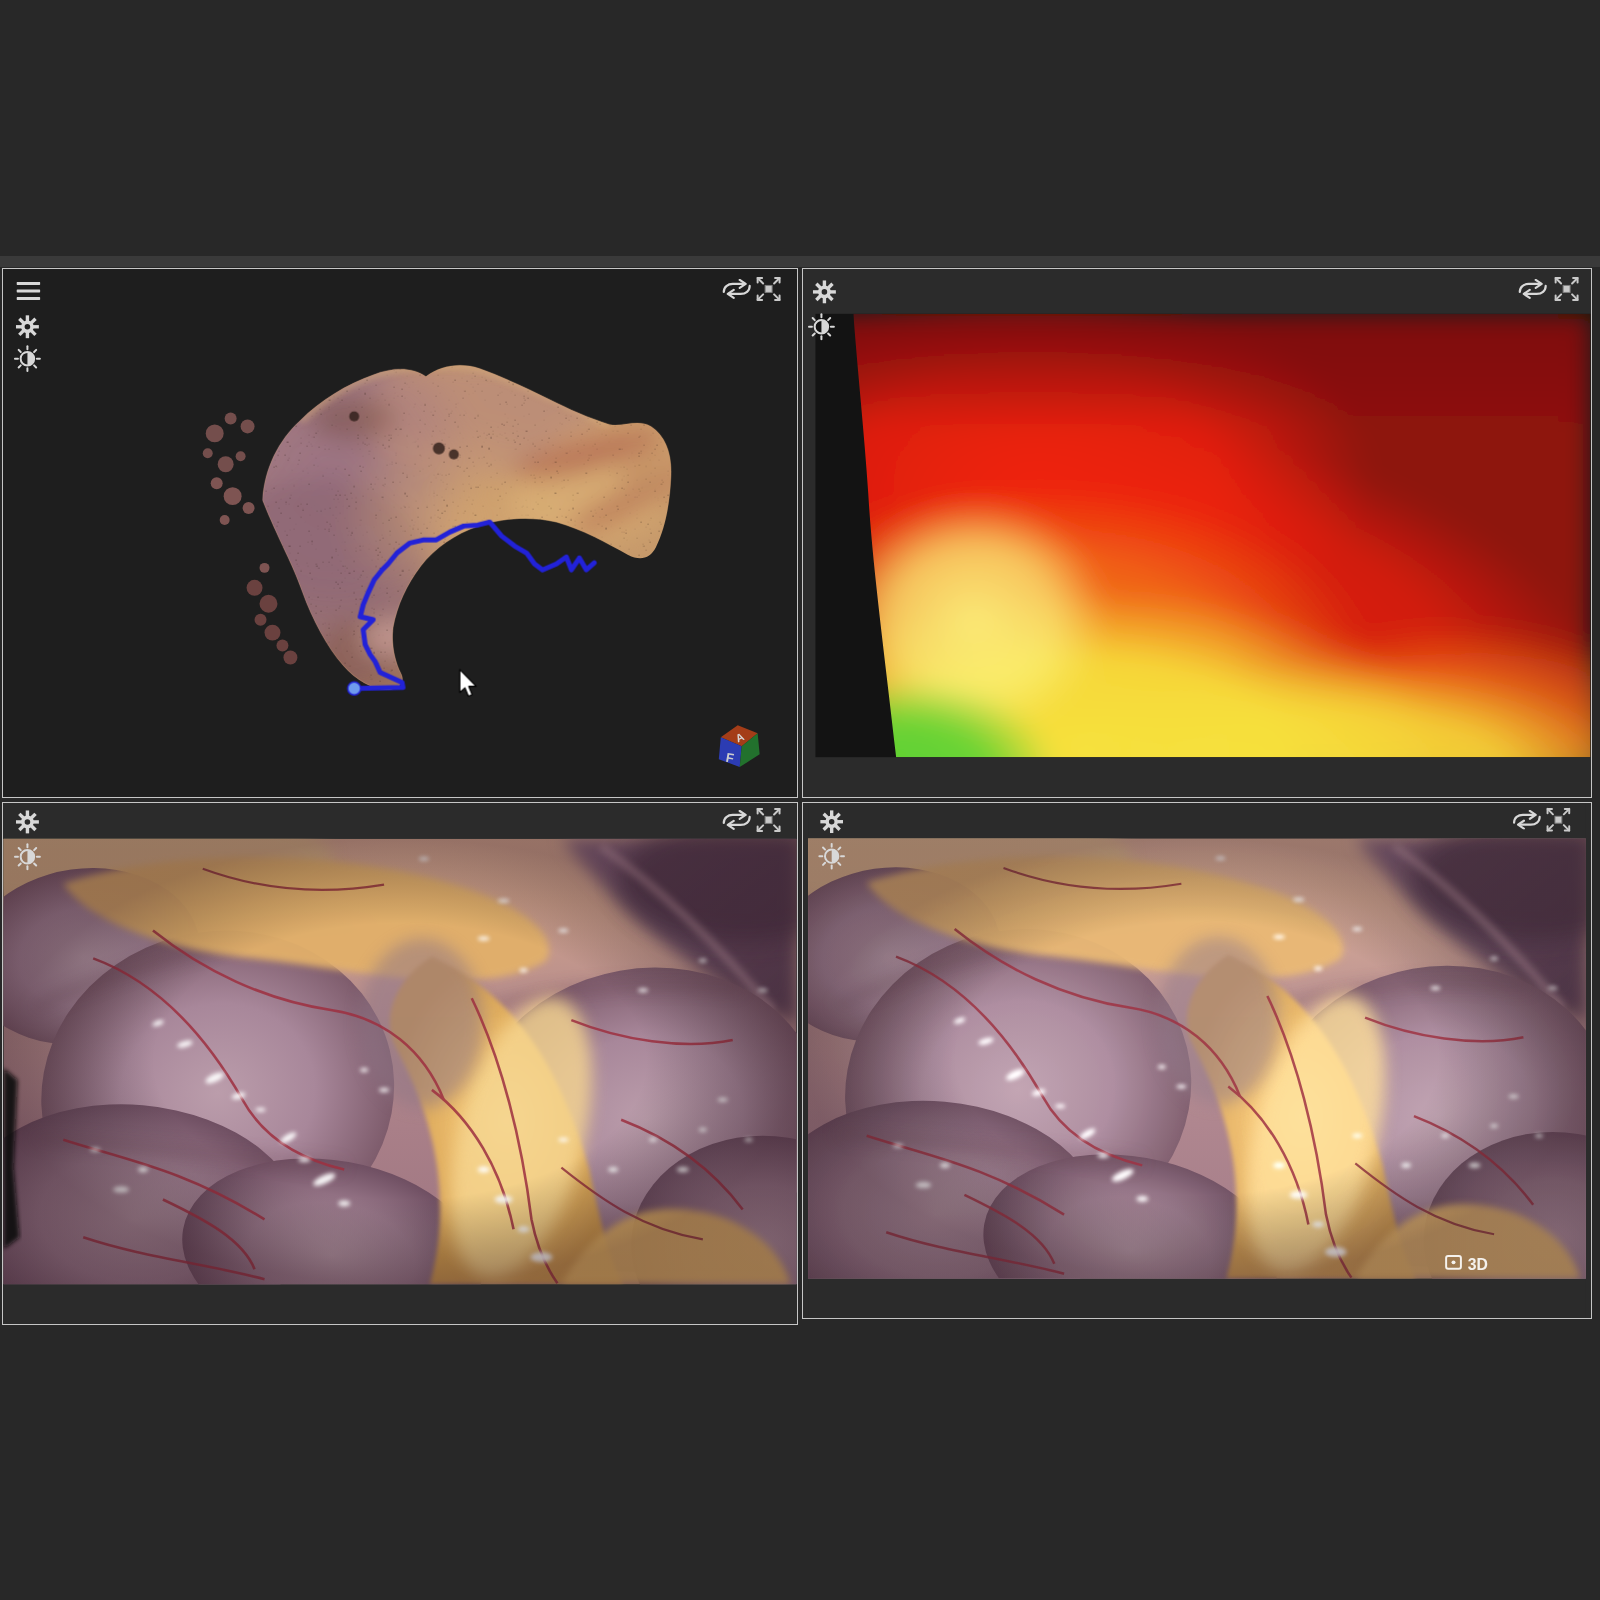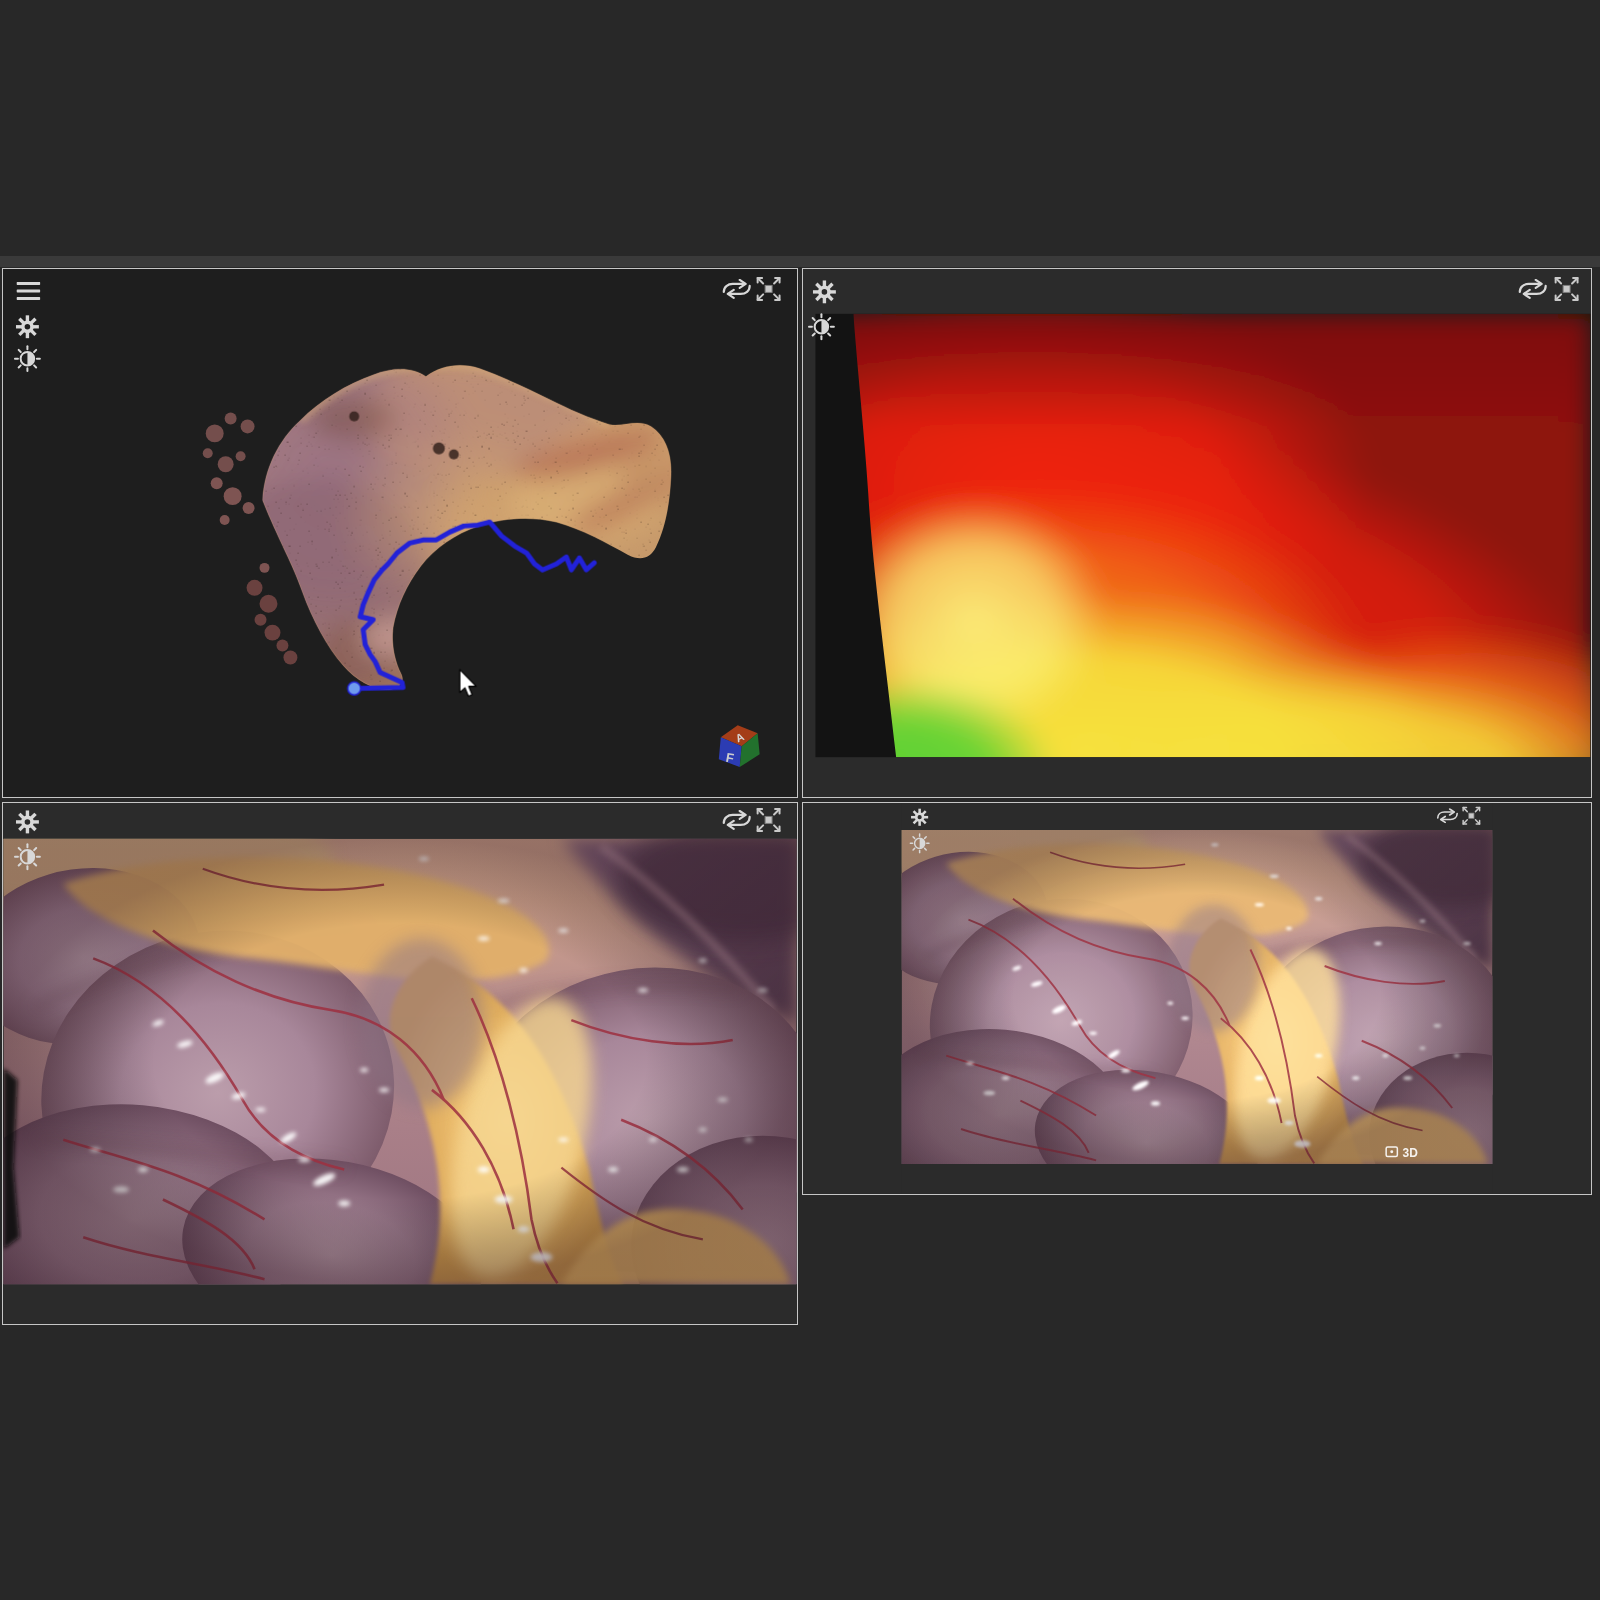--- a/index.html
+++ b/index.html
@@ -4,21 +4,21 @@
 <style>
   html,body{margin:0;padding:0;background:#282828;}
   body{width:1600px;height:1600px;position:relative;overflow:hidden;
        font-family:"Liberation Sans", sans-serif;}
   .topstrip{position:absolute;left:0;top:256px;width:1600px;height:11px;background:#3a3a3a;}
   .panel{position:absolute;border:1px solid #c6c6c6;background:#2b2b2b;box-sizing:border-box;}
   .panel svg{display:block;width:100%;height:100%;}
   #p-tl{left:2px;top:268px;width:796px;height:530px;background:#1e1e1e;}
   #p-tr{left:802px;top:268px;width:790px;height:530px;}
   #p-bl{left:2px;top:802px;width:796px;height:523px;}
-  #p-br{left:802px;top:802px;width:790px;height:393px;}
+  #p-br{left:802px;top:802px;width:790px;height:517px;}
   .ic{cursor:pointer;}
 </style>
 </head>
 <body>
 
 <svg width="0" height="0" style="position:absolute" aria-hidden="true">
   <defs>
     <symbol id="ic-menu" viewBox="0 0 24 18">
       <g fill="#d8d8d8">
           <rect x="0" y="0" width="24" height="3" rx="1"></rect>

